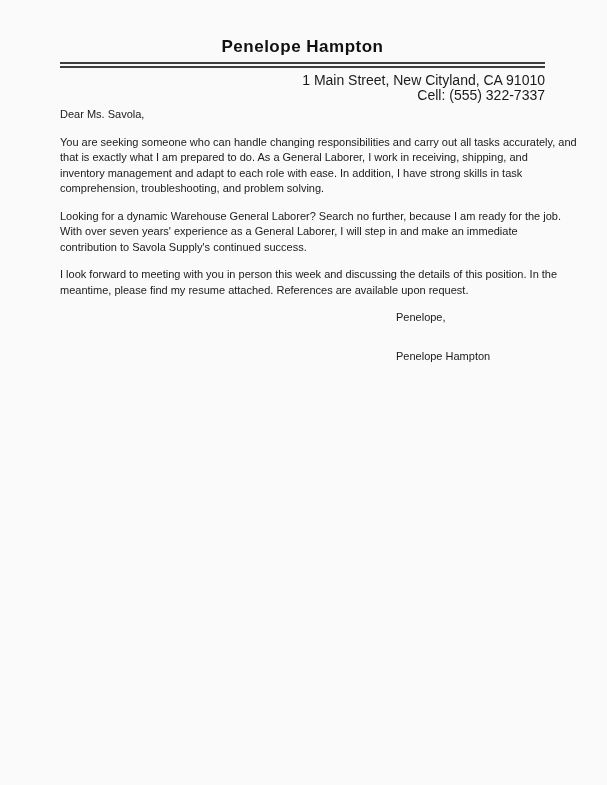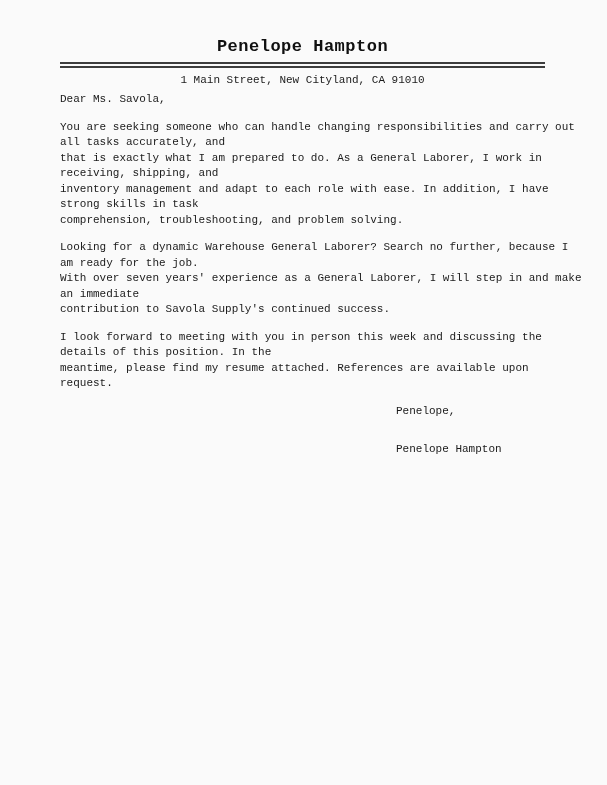--- a/index.html
+++ b/index.html
@@ -6,21 +6,21 @@
     margin: 0;
     padding: 0;
     background: #fafafa;
   }
   .page {
     position: relative;
     width: 607px;
     height: 785px;
     background: #fafafa;
     overflow: hidden;
-    font-family: Liberation Mono, monospace;
+    font-family: Liberation Sans, sans-serif;
     color: #1a1a1a;
   }
   .letter-header {
     margin-left: 60px;
     width: 485px;
   }
   .author-name {
     margin: 36px 0 5px 0;
     text-align: center;
     font-size: 17px;
@@ -29,22 +29,22 @@
     letter-spacing: 0.5px;
     color: #101010;
   }
   .header-divider {
     height: 2px;
     border-top: 2px solid #3d3d3d;
     border-bottom: 2px solid #3d3d3d;
   }
   .contact-block {
     margin-top: 5px;
-    text-align: center;
-    font-size: 11px;
+    text-align: right;
+    font-size: 14px;
     line-height: 15px;
     color: #1a1a1a;
   }
   .contact-block div {
     margin: 0;
   }
   .letter-body {
     margin: 4px 20px 0 60px;
     font-size: 11px;
     line-height: 15.5px;
@@ -66,20 +66,21 @@
 
 <div class="page">
 
   <div class="letter-header">
     <h1 class="author-name">Penelope Hampton</h1>
 
     <div class="header-divider"></div>
 
     <div class="contact-block">
       <div>1 Main Street, New Cityland, CA 91010</div>
+      <div>Cell: (555) 322-7337</div>
     </div>
   </div>
 
   <div class="letter-body">
     <p>Dear Ms. Savola,</p>
 
     <p>You are seeking someone who can handle changing responsibilities and carry out all tasks accurately, and
 that is exactly what I am prepared to do. As a General Laborer, I work in receiving, shipping, and
 inventory management and adapt to each role with ease. In addition, I have strong skills in task
 comprehension, troubleshooting, and problem solving.</p>

